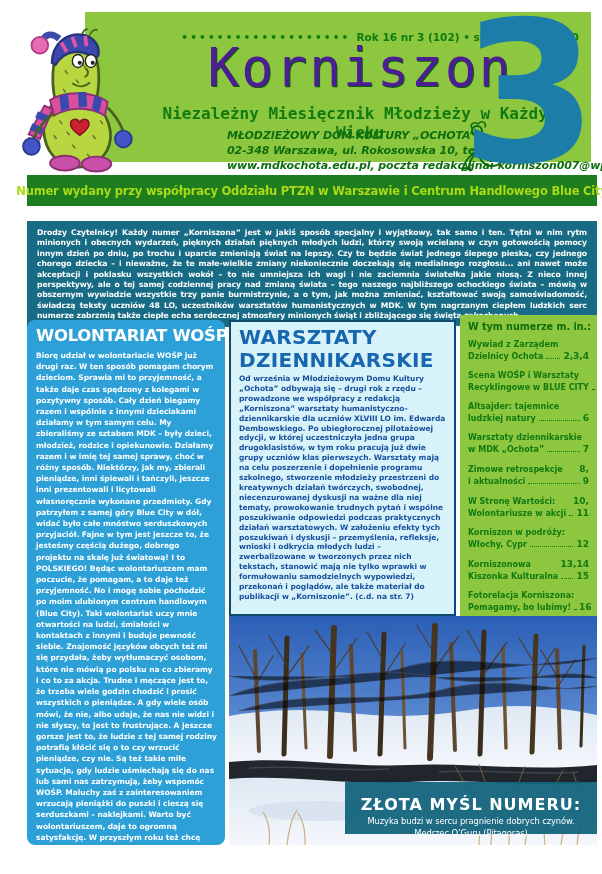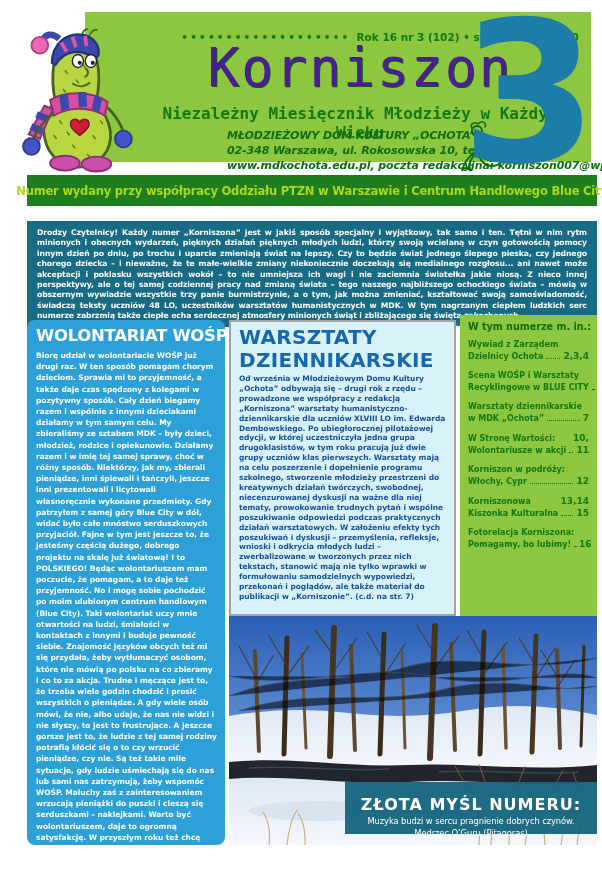--- a/index.html
+++ b/index.html
@@ -65,21 +65,21 @@
   }
   .col-left .head {
     font-size: 16.5px; font-weight: bold; letter-spacing: -0.3px;
     margin-bottom: 5px; white-space: nowrap;
   }
   .col-left .body {
     font-size: 7.5px; font-weight: bold; line-height: 11.2px; letter-spacing: -0.05px;
   }
   .col-mid {
     position: absolute; left: 229px; top: 320px; width: 227px; height: 296px;
-    background: #d7f3f9; border: 2px solid #a3a3a3; padding: 4px 8px; overflow: hidden;
+    background: #d7f3f9; border: 2px solid #0c4a6e; padding: 4px 8px; overflow: hidden;
   }
   .col-mid .head {
     color: #1766b0; font-size: 20px; line-height: 22.5px; font-weight: bold;
     letter-spacing: 0.3px; margin-bottom: 3px;
   }
   .col-mid .body {
     color: #174f9e; font-size: 7.5px; font-weight: bold; line-height: 9.9px;
     letter-spacing: -0.05px;
   }
   .col-right {
@@ -223,28 +223,52 @@
           <span class="toc-pg"></span>
         </div>
       <div class="toc-row">
           <span class="toc-text">Recyklingowe w BLUE CITY</span>
           <span class="toc-leader"></span>
           <span class="toc-pg">5</span>
         </div>
     </div>
     <div class="toc-item">
       <div class="toc-row">
+          <span class="toc-text">Altsajder: tajemnice</span>
+          <span class="toc-fill"></span>
+          <span class="toc-pg"></span>
+        </div>
+      <div class="toc-row">
+          <span class="toc-text">ludzkiej natury</span>
+          <span class="toc-leader"></span>
+          <span class="toc-pg">6</span>
+        </div>
+    </div>
+    <div class="toc-item">
+      <div class="toc-row">
           <span class="toc-text">Warsztaty dziennikarskie</span>
           <span class="toc-fill"></span>
           <span class="toc-pg"></span>
         </div>
       <div class="toc-row">
           <span class="toc-text">w MDK „Ochota”</span>
           <span class="toc-leader"></span>
           <span class="toc-pg">7</span>
+        </div>
+    </div>
+    <div class="toc-item">
+      <div class="toc-row">
+          <span class="toc-text">Zimowe retrospekcje</span>
+          <span class="toc-fill"></span>
+          <span class="toc-pg">8,</span>
+        </div>
+      <div class="toc-row">
+          <span class="toc-text">i aktualności</span>
+          <span class="toc-leader"></span>
+          <span class="toc-pg">9</span>
         </div>
     </div>
     <div class="toc-item">
       <div class="toc-row">
           <span class="toc-text">W Stronę Wartości:</span>
           <span class="toc-fill"></span>
           <span class="toc-pg">10,</span>
         </div>
       <div class="toc-row">
           <span class="toc-text">Wolontariusze w akcji</span>

